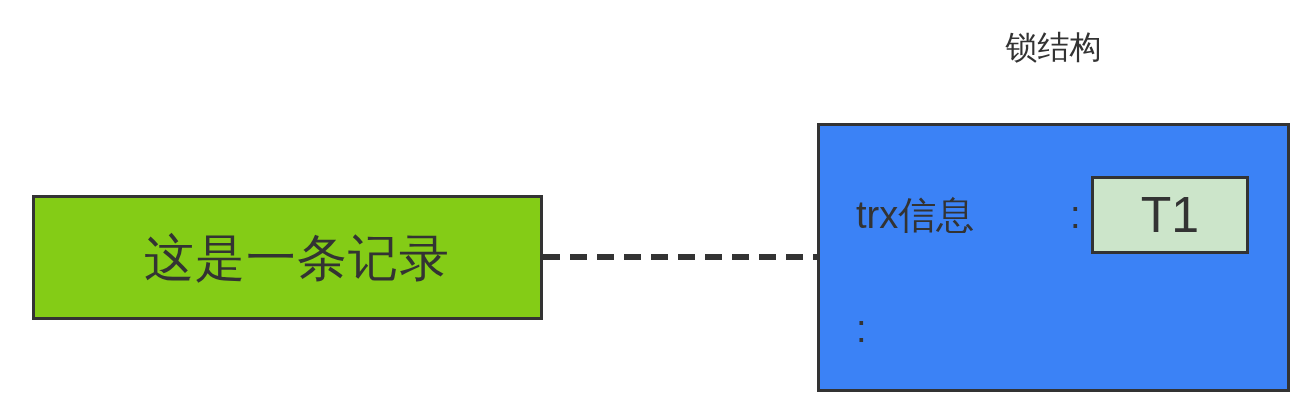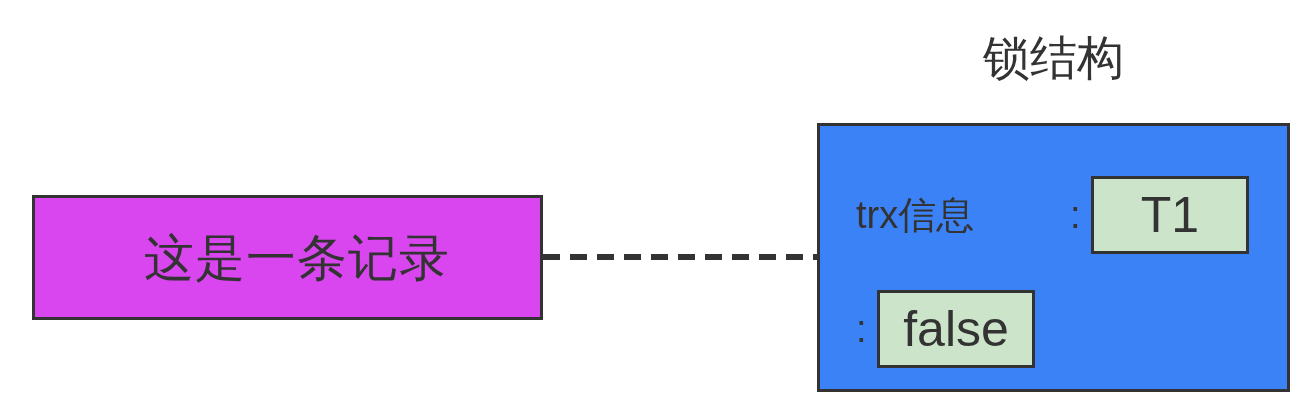--- a/index.html
+++ b/index.html
@@ -16,21 +16,21 @@
     overflow: hidden;
   }
 
   
   .record-box {
     position: absolute;
     left: 32px;
     top: 195px;
     width: 511px;
     height: 125px;
-    background: #d946ef;
+    background: #84cc16;
     border: 3px solid #333333;
     display: flex;
     align-items: center;
     justify-content: center;
     padding-left: 19px;
   }
   .record-label {
     font-size: 50px;
     line-height: 1;
     color: #333333;
@@ -51,21 +51,21 @@
     );
   }
 
   
   .lock-title {
     position: absolute;
     left: 817px;
     top: 27px;
     width: 473px;
     text-align: center;
-    font-size: 47px;
+    font-size: 32px;
     line-height: 1.3;
     color: #333333;
   }
 
   
   .lock-box {
     position: absolute;
     left: 817px;
     top: 123px;
     width: 473px;
@@ -122,18 +122,17 @@
   <div class="lock-box">
 
     <div class="field-row row-0">
       <span class="field-label">trx信息</span>
       <span class="field-colon">:</span>
       <span class="field-value">T1</span>
     </div>
 
     <div class="field-row row-1">
       <span class="field-colon">:</span>
-      <span class="field-value">false</span>
     </div>
 
   </div>
 
 </div>
 
 </body></html>

